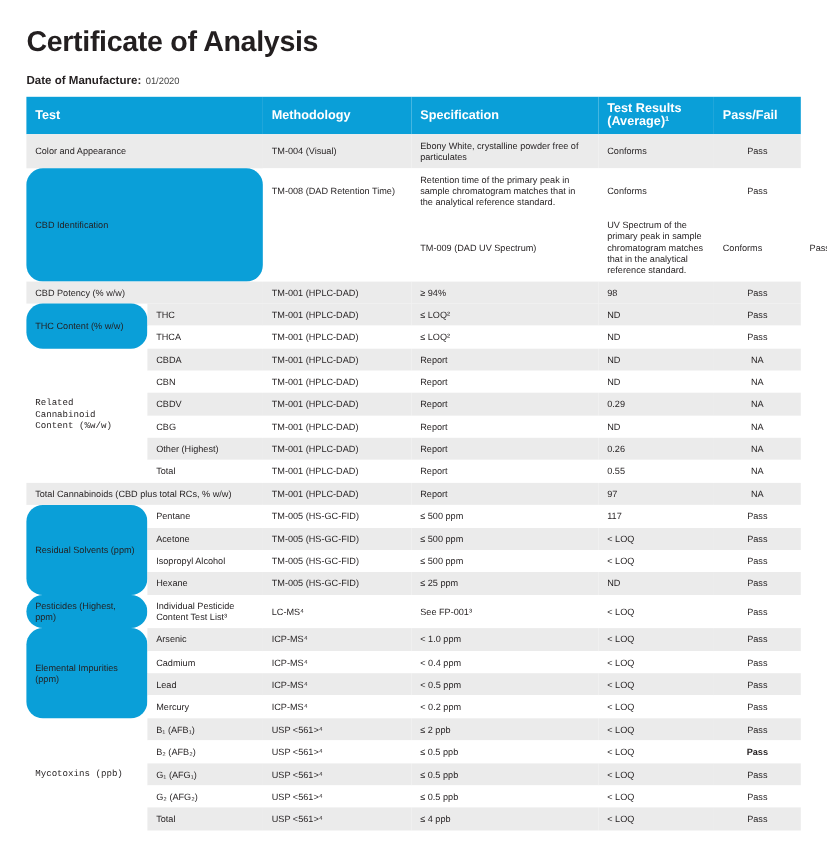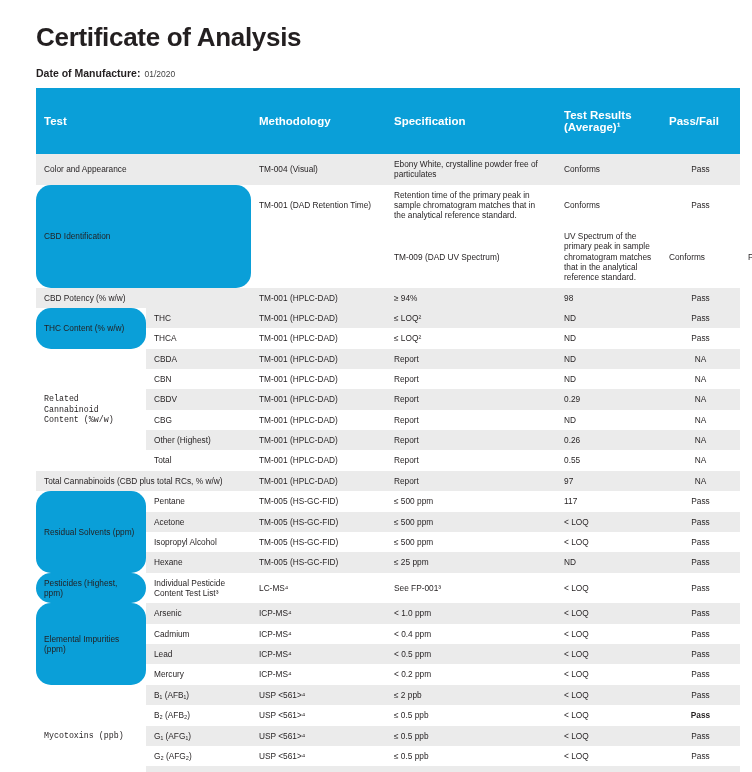--- a/index.html
+++ b/index.html
@@ -10,21 +10,21 @@
   body {
     width: 752px;
     height: 772px;
     font-family: "Liberation Sans", sans-serif;
     color: #231f20;
     position: relative;
     overflow: hidden;
   }
   .page {
     position: absolute;
-    left: 12px; top: 0;
+    left: 0; top: 0;
     width: 656px;
     height: 772px;
     padding: 0;
   }
   .header-block {
     padding: 22px 24px 0 24px;
   }
   .doc-title {
     font-size: 26px;
     font-weight: bold;
@@ -70,21 +70,21 @@
     width: 704px;
     margin: 8px 24px 0 24px;
     table-layout: fixed;
   }
   table.coa th {
     background: #0a9fd8;
     color: #ffffff;
     font-size: 11.5px;
     font-weight: bold;
     text-align: left;
-    padding: 21px 8px;
+    padding: 5px 8px;
     vertical-align: middle;
     border: none;
   }
   table.coa td {
     font-size: 8.3px;
     color: #231f20;
     padding: 5px 8px;
     vertical-align: middle;
     border: none;
     line-height: 1.25;
@@ -158,21 +158,21 @@
     <tbody id="coa-body">
         <tr class="shade">
           <td class="cat-shade" rowspan="1" colspan="2">Color and Appearance</td>
           <td>TM-004 (Visual)</td>
           <td>Ebony White, crystalline powder free of particulates</td>
           <td class="result">Conforms</td>
           <td class="center">Pass</td>
         </tr>
         <tr class="plain">
           <td class="cat" rowspan="2" colspan="2">CBD Identification</td>
-          <td>TM-001 (DAD Retention Time)</td>
+          <td>TM-008 (DAD Retention Time)</td>
           <td>Retention time of the primary peak in sample chromatogram matches that in the analytical reference standard.</td>
           <td class="result">Conforms</td>
           <td class="center">Pass</td>
         </tr>
         <tr class="plain">
           <td></td>
           <td>TM-009 (DAD UV Spectrum)</td>
           <td>UV Spectrum of the primary peak in sample chromatogram matches that in the analytical reference standard.</td>
           <td class="result">Conforms</td>
           <td class="center">Pass</td>

